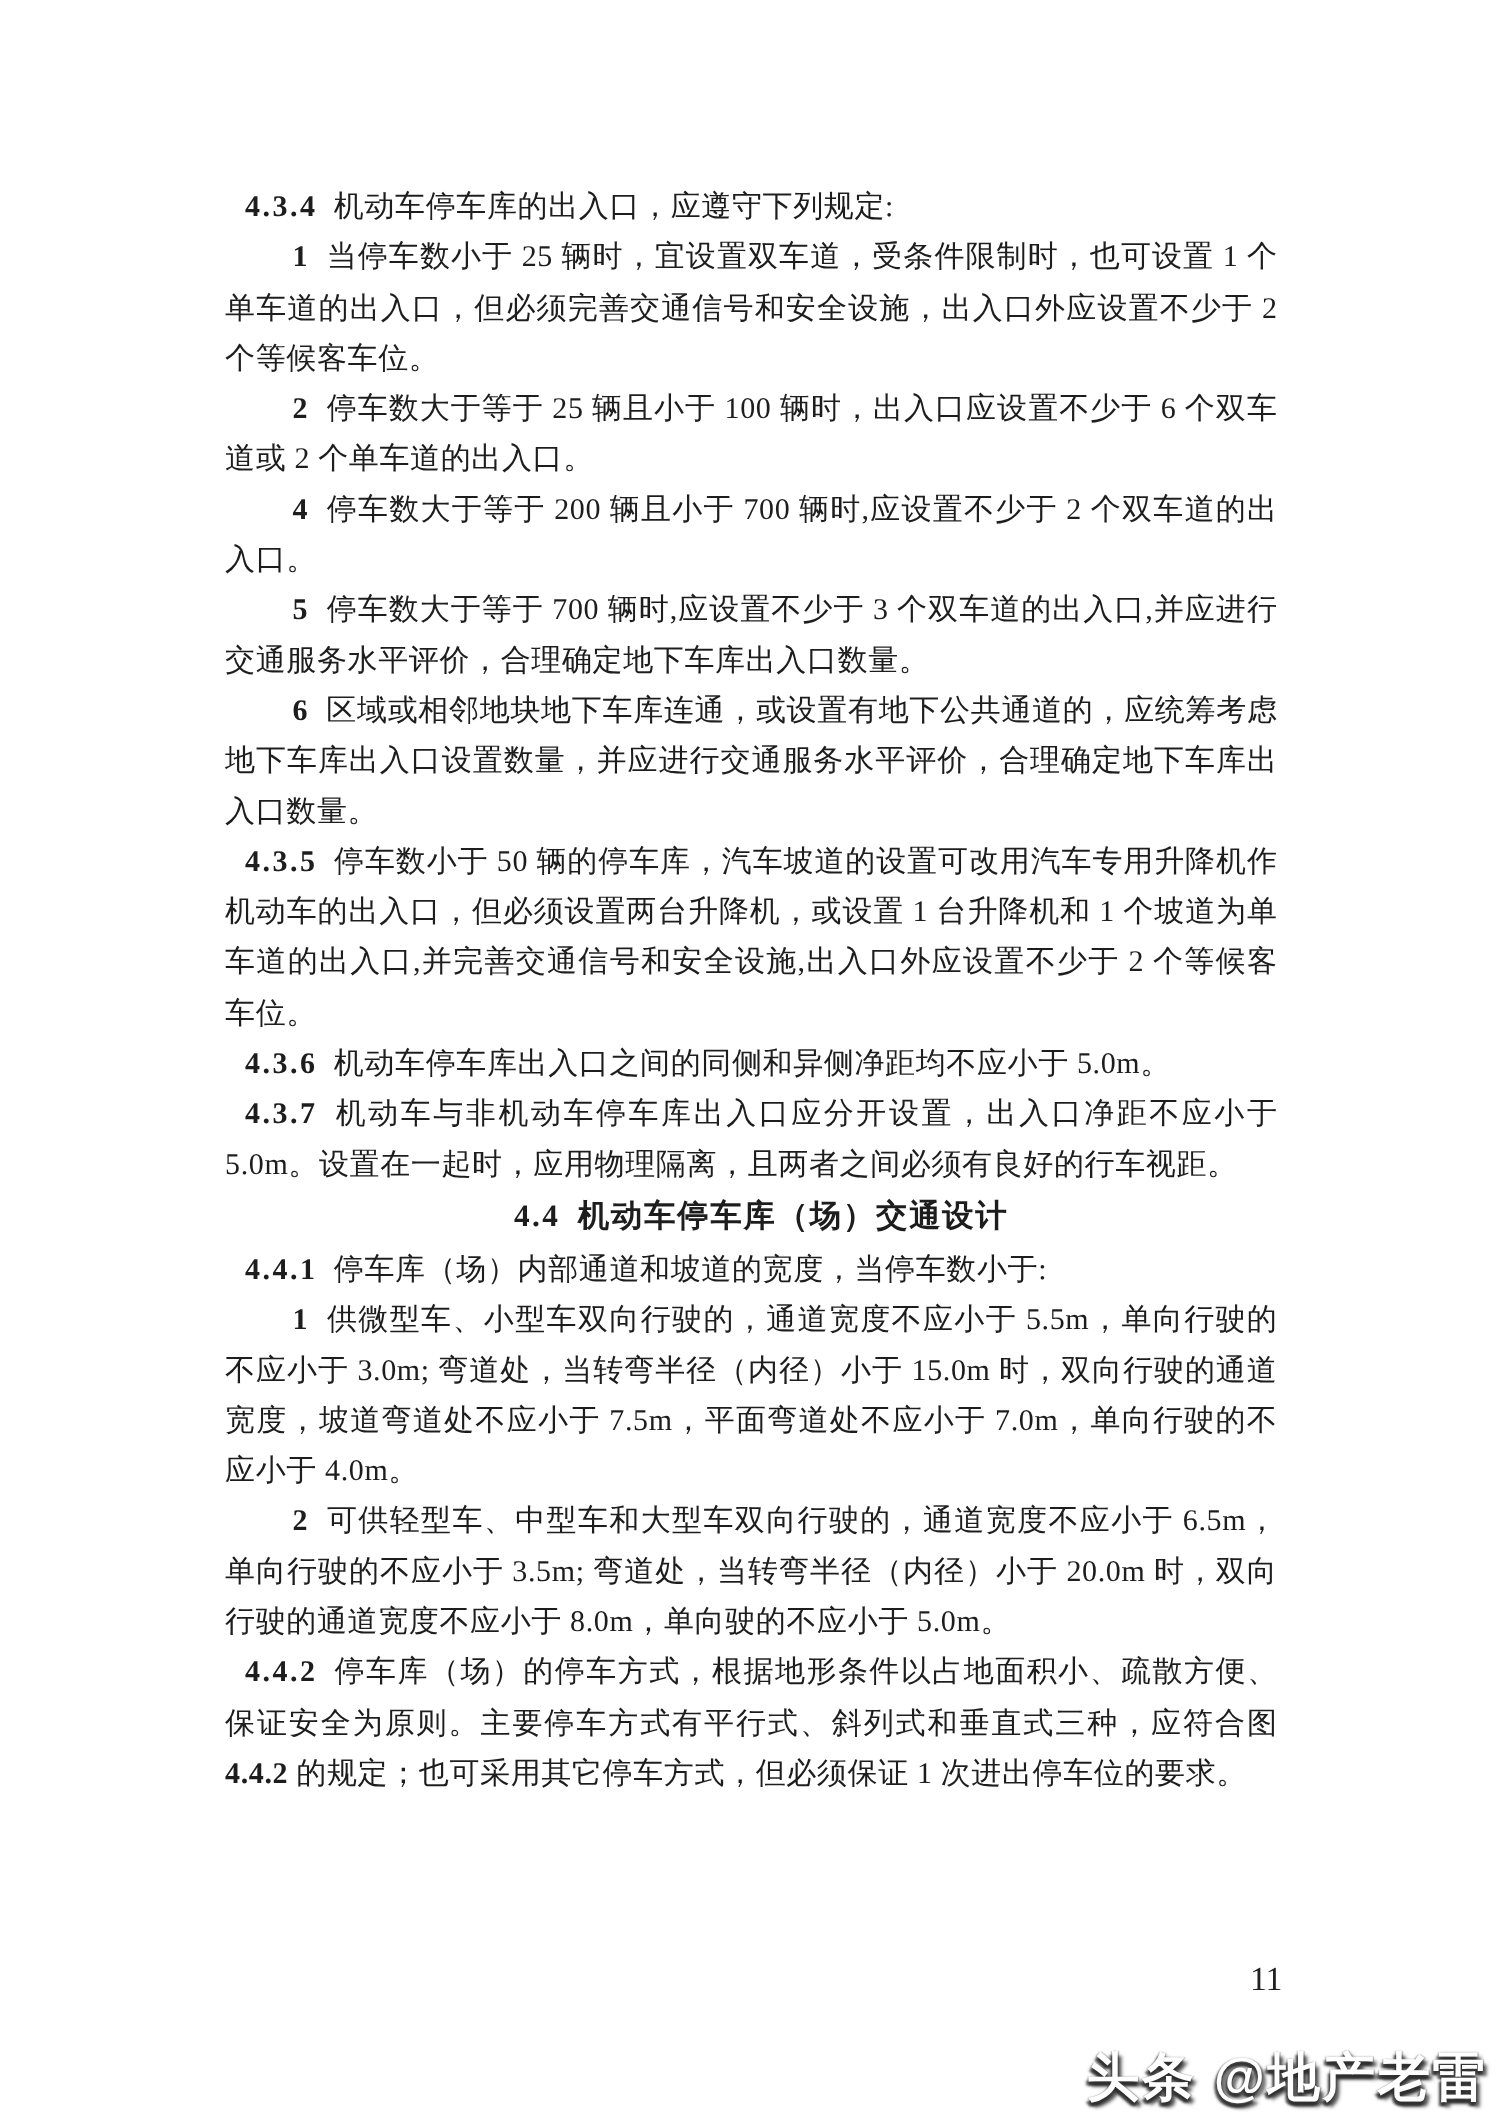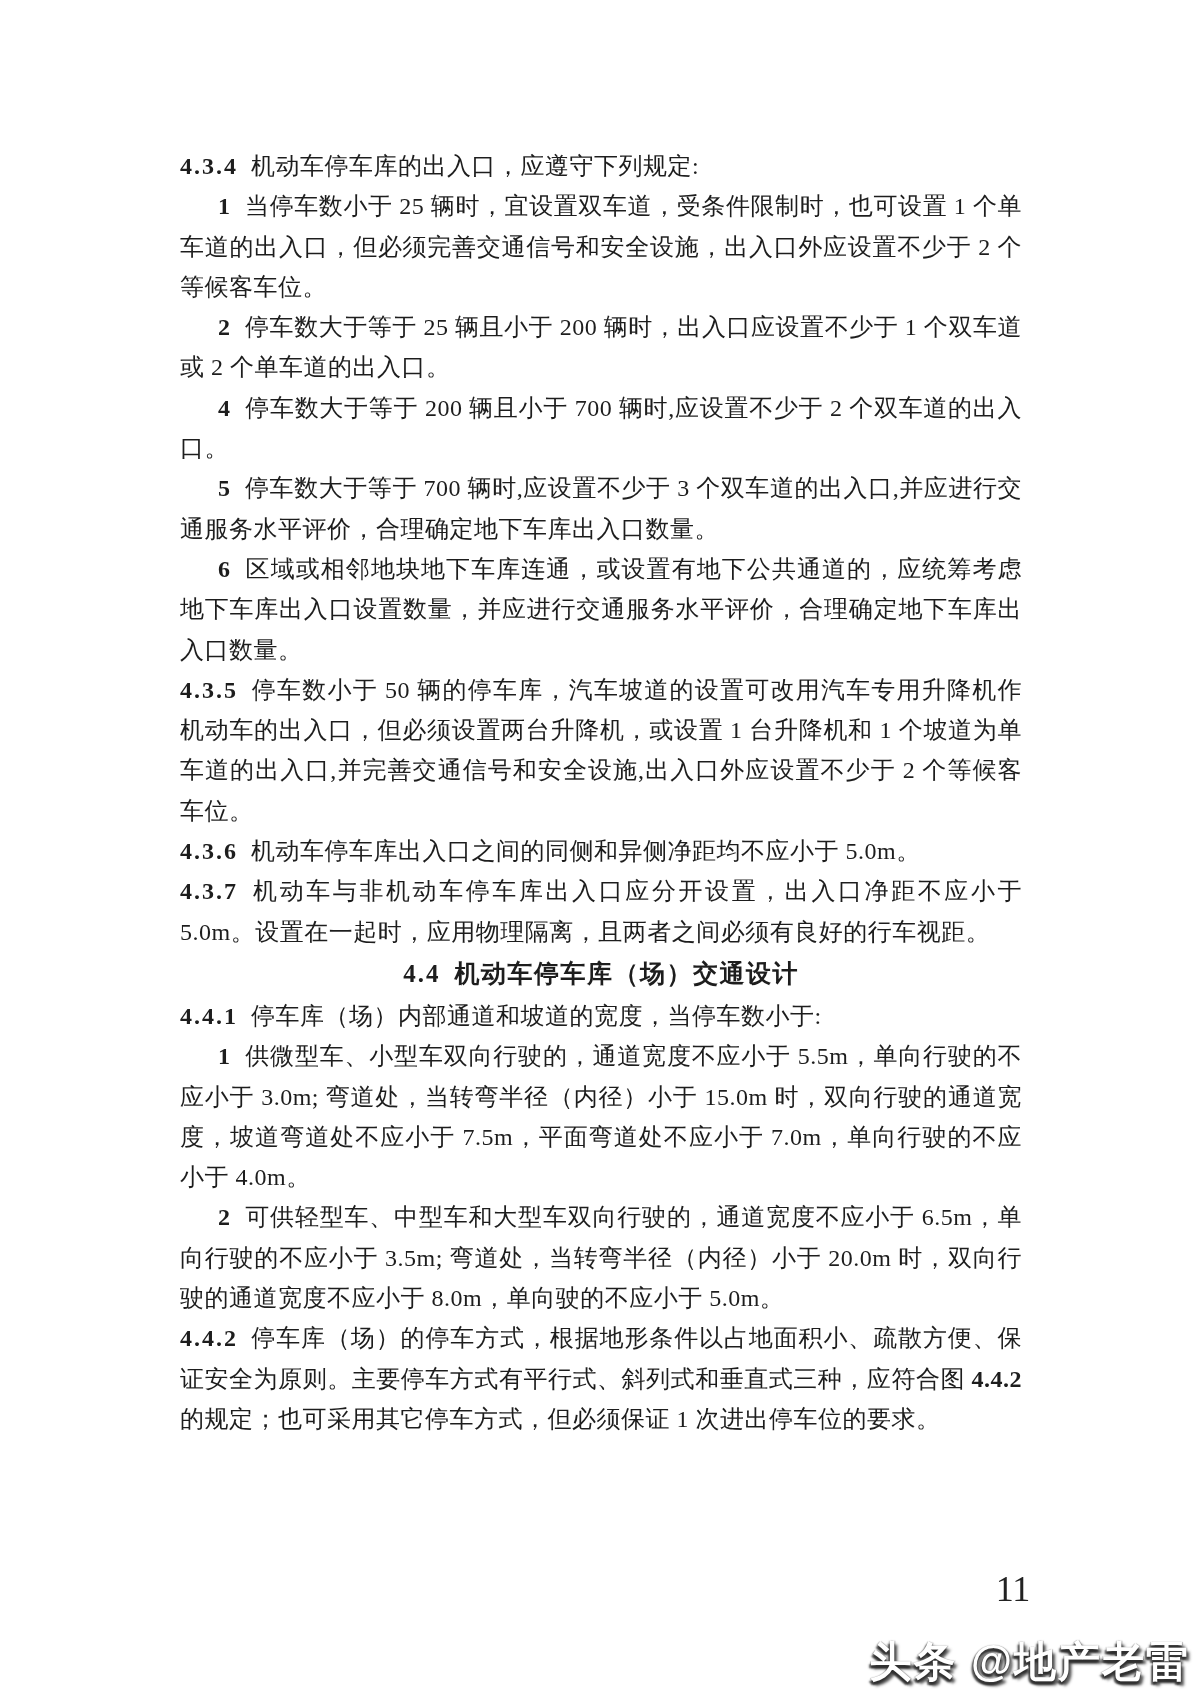--- a/index.html
+++ b/index.html
@@ -24,38 +24,39 @@
     text-align: justify;
     letter-spacing: 0.5px;
   }
   .body-text p { margin: 0; }
   .clause { text-indent: 0; }
   .item { text-indent: 38px; }
   .num {
     font-weight: bold;
     margin-right: 13px;
     letter-spacing: 2px;
+    margin-left: 16px;
   }
   .figref { font-weight: bold; }
   .heading {
     text-align: center;
     font-weight: bold;
     font-size: 25px;
     line-height: 44px;
     margin: 16px 0 18px 0;
     text-indent: 0;
     letter-spacing: 1.5px;
   }
   .heading .num { margin-right: 14px; }
   .page-number {
     position: absolute;
     left: 993px; top: 1568px;
     width: 40px;
     text-align: center;
-    font-size: 36px;
+    font-size: 27px;
     color: #222222;
     font-family: "Liberation Serif", "DejaVu Serif", serif;
   }
   .watermark {
     position: absolute;
     top: 1634px; right: 10px;
     font-family: "Liberation Sans", "DejaVu Sans", sans-serif;
     font-size: 42px;
     font-weight: bold;
     letter-spacing: 2px;
@@ -73,21 +74,21 @@
 <body>
 
 <div class="page">
 
   <main class="body-text">
 
     <p class="clause"><b class="num">4.3.4</b><span>机动车停车库的出入口，应遵守下列规定:</span></p>
 
     <p class="item"><b class="num">1</b><span>当停车数小于 25 辆时，宜设置双车道，受条件限制时，也可设置 1 个单车道的出入口，但必须完善交通信号和安全设施，出入口外应设置不少于 2 个等候客车位。</span></p>
 
-    <p class="item"><b class="num">2</b><span>停车数大于等于 25 辆且小于 200 辆时，出入口应设置不少于 1 个双车道或 2 个单车道的出入口。</span></p>
+    <p class="item"><b class="num">2</b><span>停车数大于等于 25 辆且小于 100 辆时，出入口应设置不少于 6 个双车道或 2 个单车道的出入口。</span></p>
 
 
     <p class="item"><b class="num">4</b><span>停车数大于等于 200 辆且小于 700 辆时,应设置不少于 2 个双车道的出入口。</span></p>
 
     <p class="item"><b class="num">5</b><span>停车数大于等于 700 辆时,应设置不少于 3 个双车道的出入口,并应进行交通服务水平评价，合理确定地下车库出入口数量。</span></p>
 
     <p class="item"><b class="num">6</b><span>区域或相邻地块地下车库连通，或设置有地下公共通道的，应统筹考虑地下车库出入口设置数量，并应进行交通服务水平评价，合理确定地下车库出入口数量。</span></p>
 
     <p class="clause"><b class="num">4.3.5</b><span>停车数小于 50 辆的停车库，汽车坡道的设置可改用汽车专用升降机作机动车的出入口，但必须设置两台升降机，或设置 1 台升降机和 1 个坡道为单车道的出入口,并完善交通信号和安全设施,出入口外应设置不少于 2 个等候客车位。</span></p>
 

